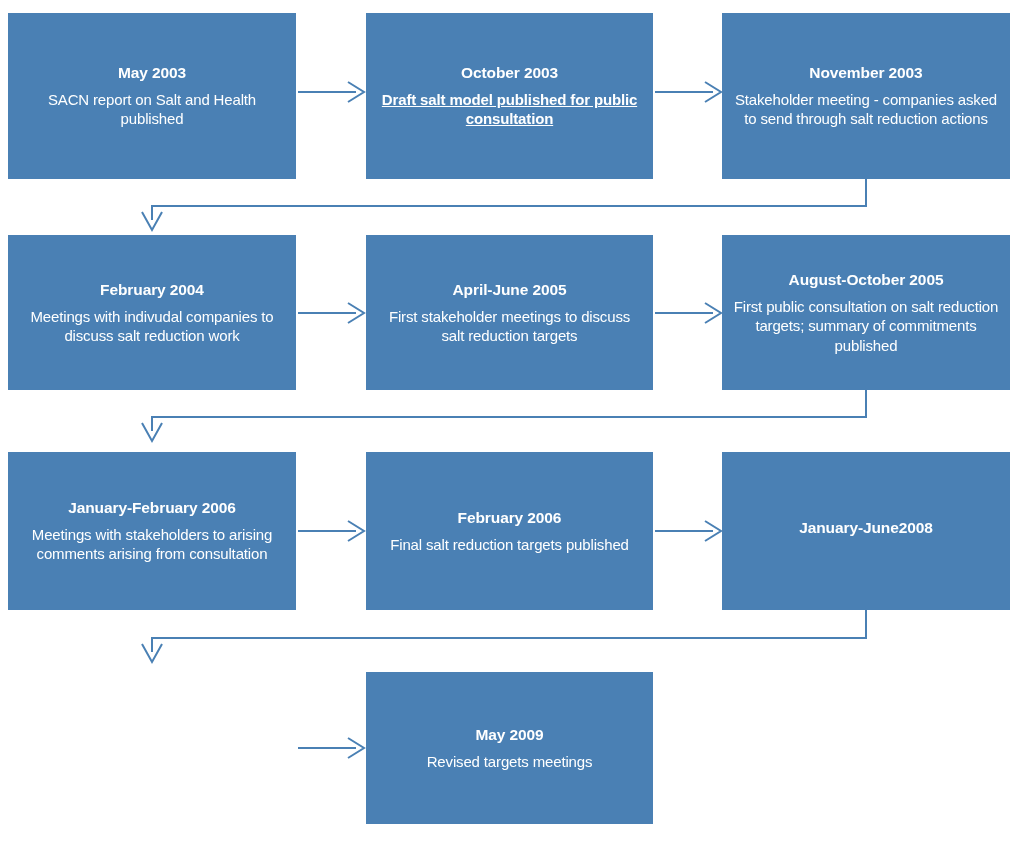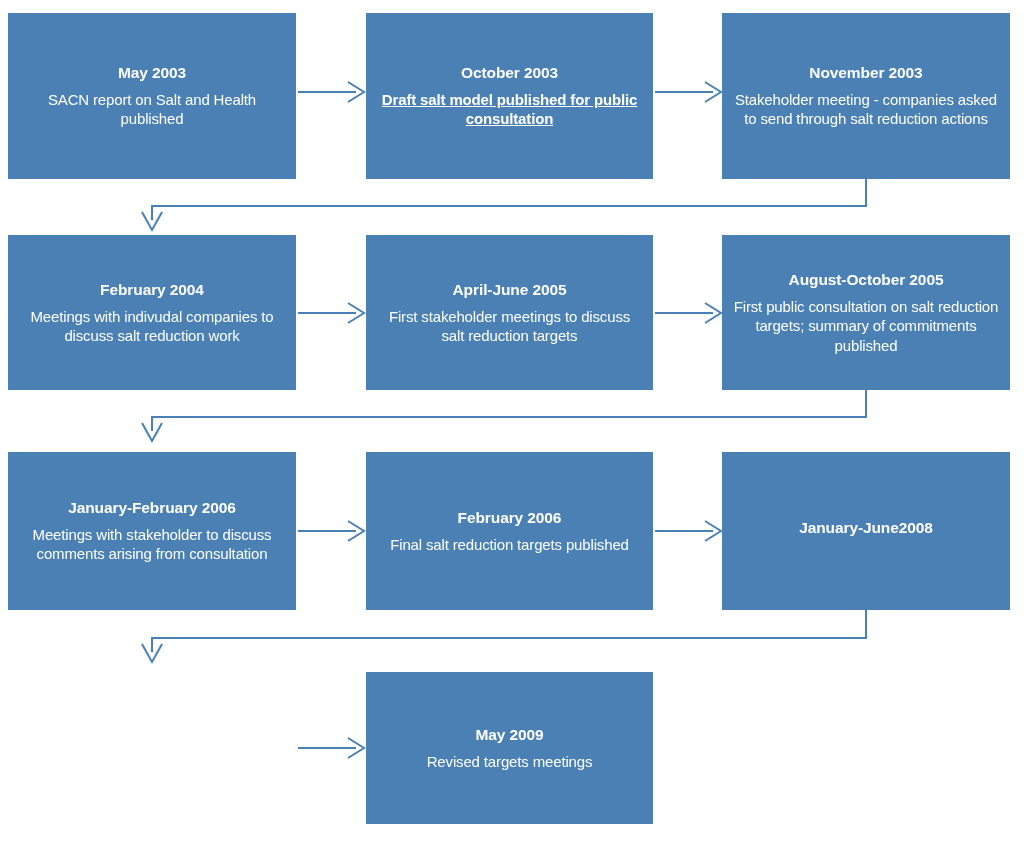--- a/index.html
+++ b/index.html
@@ -151,21 +151,21 @@
 
   <div class="wrap-arrow" style="top:388px;">
     <svg width="760" height="78" viewBox="0 0 760 78">
       <polyline points="736,0 736,29 22,29 22,43" fill="none" stroke="#4A80B4" stroke-width="2"></polyline>
       <polyline points="12,35 22,53 32,35" fill="none" stroke="#4A80B4" stroke-width="2"></polyline>
     </svg>
   </div>
 
   <div class="node col1 row3">
     <div class="node-date">January-February 2006</div>
-    <div class="node-desc">Meetings with stakeholder to discuss comments arising from consultation</div>
+    <div class="node-desc">Meetings with stakeholders to arising comments arising from consultation</div>
   </div>
 
   <div class="h-arrow" style="left:298px; top:519px;">
     <svg width="70" height="24" viewBox="0 0 70 24">
       <line x1="0" y1="12" x2="58" y2="12" stroke="#4A80B4" stroke-width="2"></line>
       <polyline points="50,2 66,12 50,22" fill="none" stroke="#4A80B4" stroke-width="2"></polyline>
     </svg>
   </div>
 
   <div class="node col2 row3">

